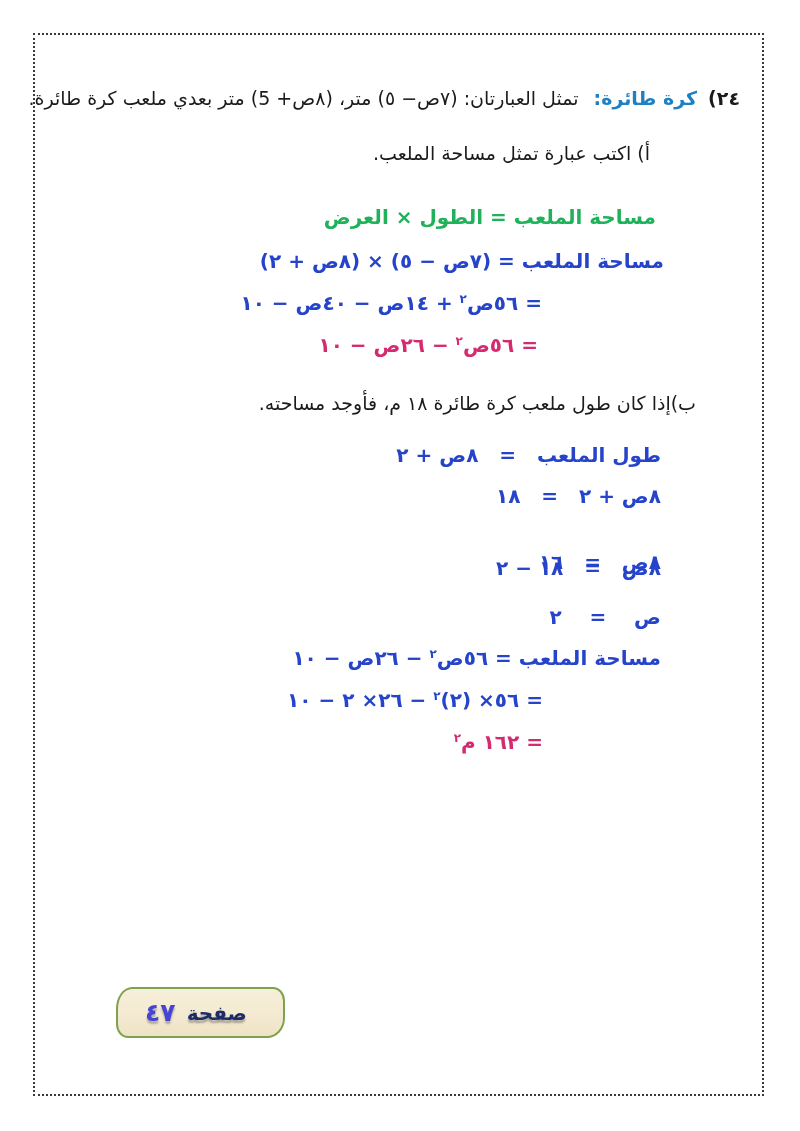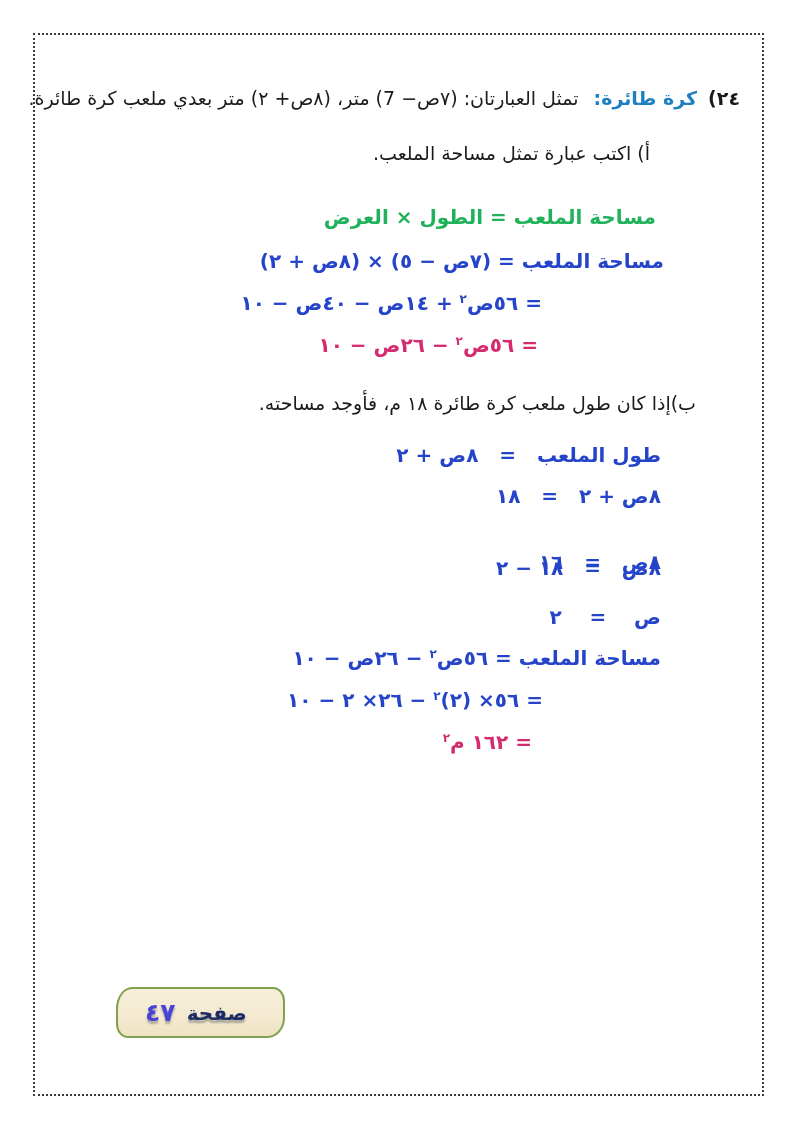--- a/index.html
+++ b/index.html
@@ -44,21 +44,21 @@
   .eq-sub-a{top:249px;right:136px;}
   .eq-expansion{top:291px;right:258px;}
   .eq-simplified{top:333px;right:262px;}
   .eq-length{top:443px;right:139px;}
   .eq-step1{top:484px;right:139px;}
   .eq-step2{top:556px;right:139px;}
   .eq-step3{top:550px;right:139px;}
   .eq-step4{top:605px;right:139px;margin-left:28px;}
   .eq-area{top:646px;right:139px;}
   .eq-sub-b{top:688px;right:257px;}
-  .eq-result{top:730px;right:268px;}
+  .eq-result{top:730px;right:257px;}
   .sup{font-size:12px;vertical-align:7px;letter-spacing:0;}
   .badge{
     position:absolute;left:116px;top:987px;width:169px;height:51px;
     background:linear-gradient(180deg,#f7efd9 0%,var(--badge-bg) 55%,#efe3c4 100%);
     border:2.5px solid var(--badge-border);
     border-radius:16px 12px 18px 12px / 22px 14px 20px 14px;
     display:flex;direction:rtl;align-items:center;justify-content:center;gap:11px;
   }
   .badge-label{
     font-size:20px;font-weight:bold;color:var(--badge-label-navy);
@@ -71,21 +71,21 @@
   }
 </style>
 </head>
 <body>
 
 <div class="frame"></div>
 
 <div class="row q-head">
   <span class="q-num">٢٤)</span>
   <span class="q-title">كرة طائرة:</span>
-  <span class="q-statement">تمثل العبارتان: (٧ص− 7) متر، (٨ص+ ٢) متر بعدي ملعب كرة طائرة.</span>
+  <span class="q-statement">تمثل العبارتان: (٧ص− ٥) متر، (٨ص+ 5) متر بعدي ملعب كرة طائرة.</span>
 </div>
 
 <div class="row part-label part-a">أ) اكتب عبارة تمثل مساحة الملعب.</div>
 
 <div class="row eq green eq-formula"><span>مساحة الملعب = الطول × العرض</span></div>
 <div class="row eq blue eq-sub-a"><span>مساحة الملعب = (٧ص − ٥) × (٨ص + ٢)</span></div>
 <div class="row eq blue eq-expansion"><span>= ٥٦ص</span><span class="sup">٢</span><span> + ١٤ص − ٤٠ص − ١٠</span></div>
 <div class="row eq pink eq-simplified"><span>= ٥٦ص</span><span class="sup">٢</span><span> − ٢٦ص − ١٠</span></div>
 
 <div class="row part-label part-b">ب)إذا كان طول ملعب كرة طائرة ١٨ م، فأوجد مساحته.</div>

